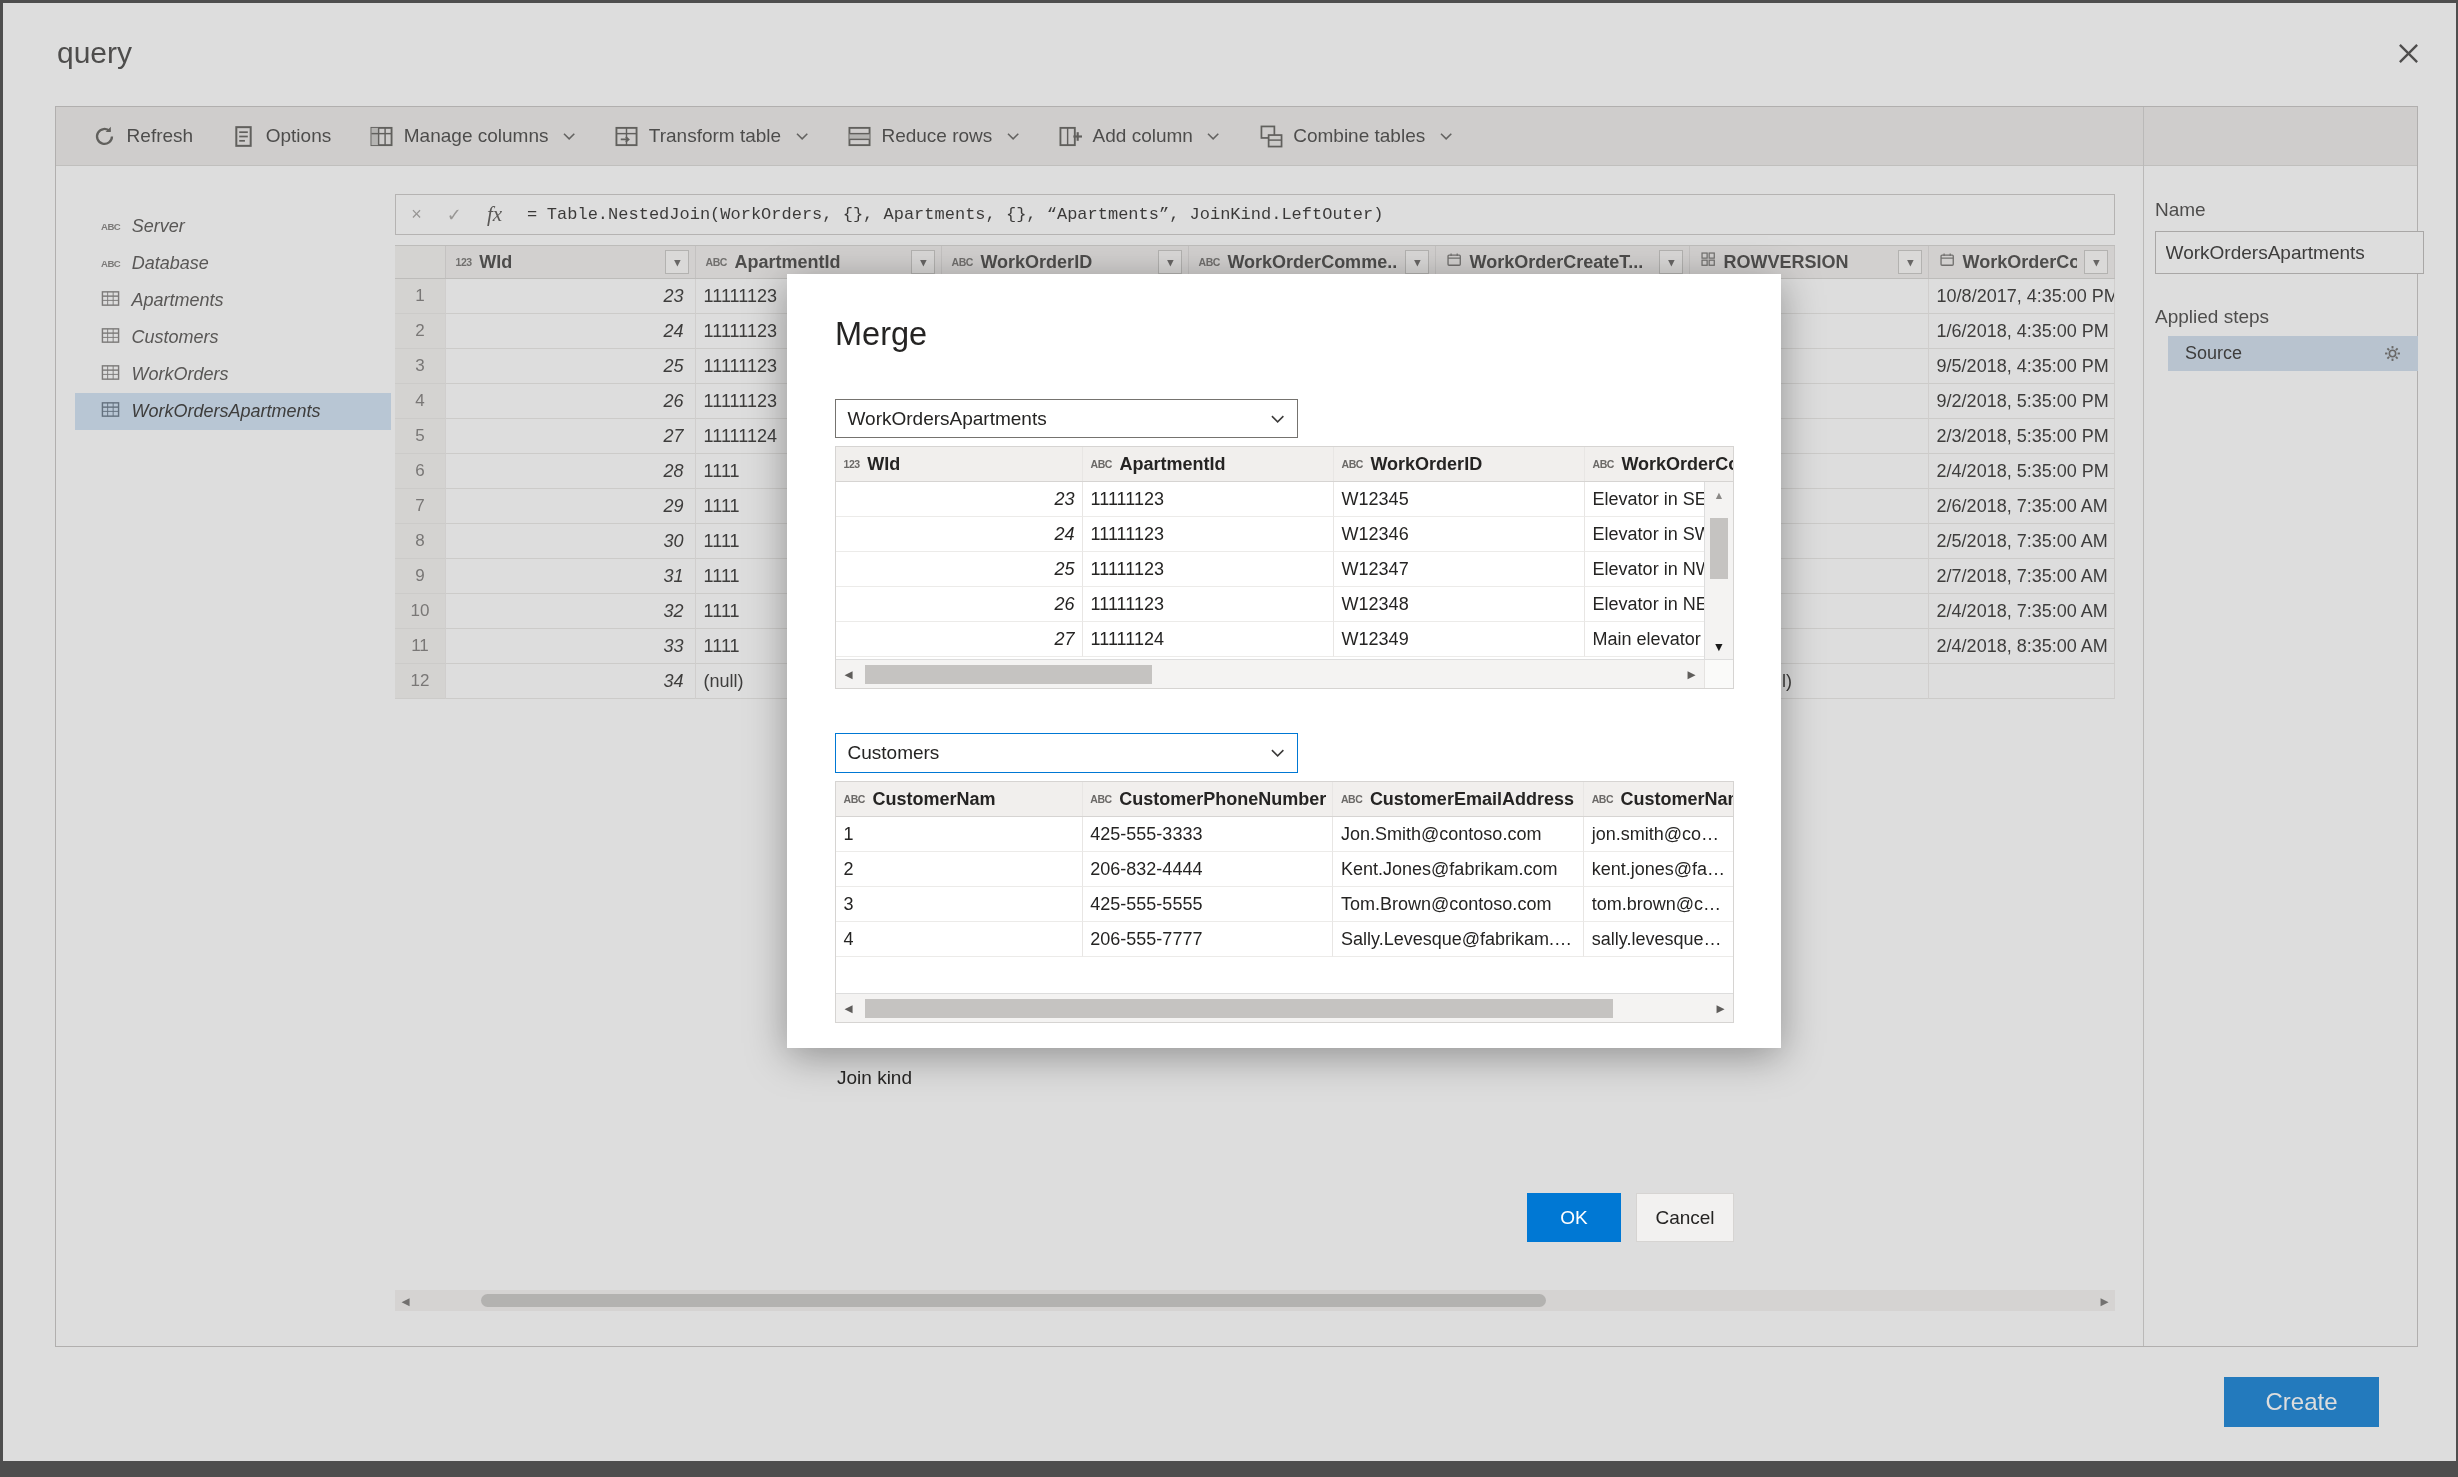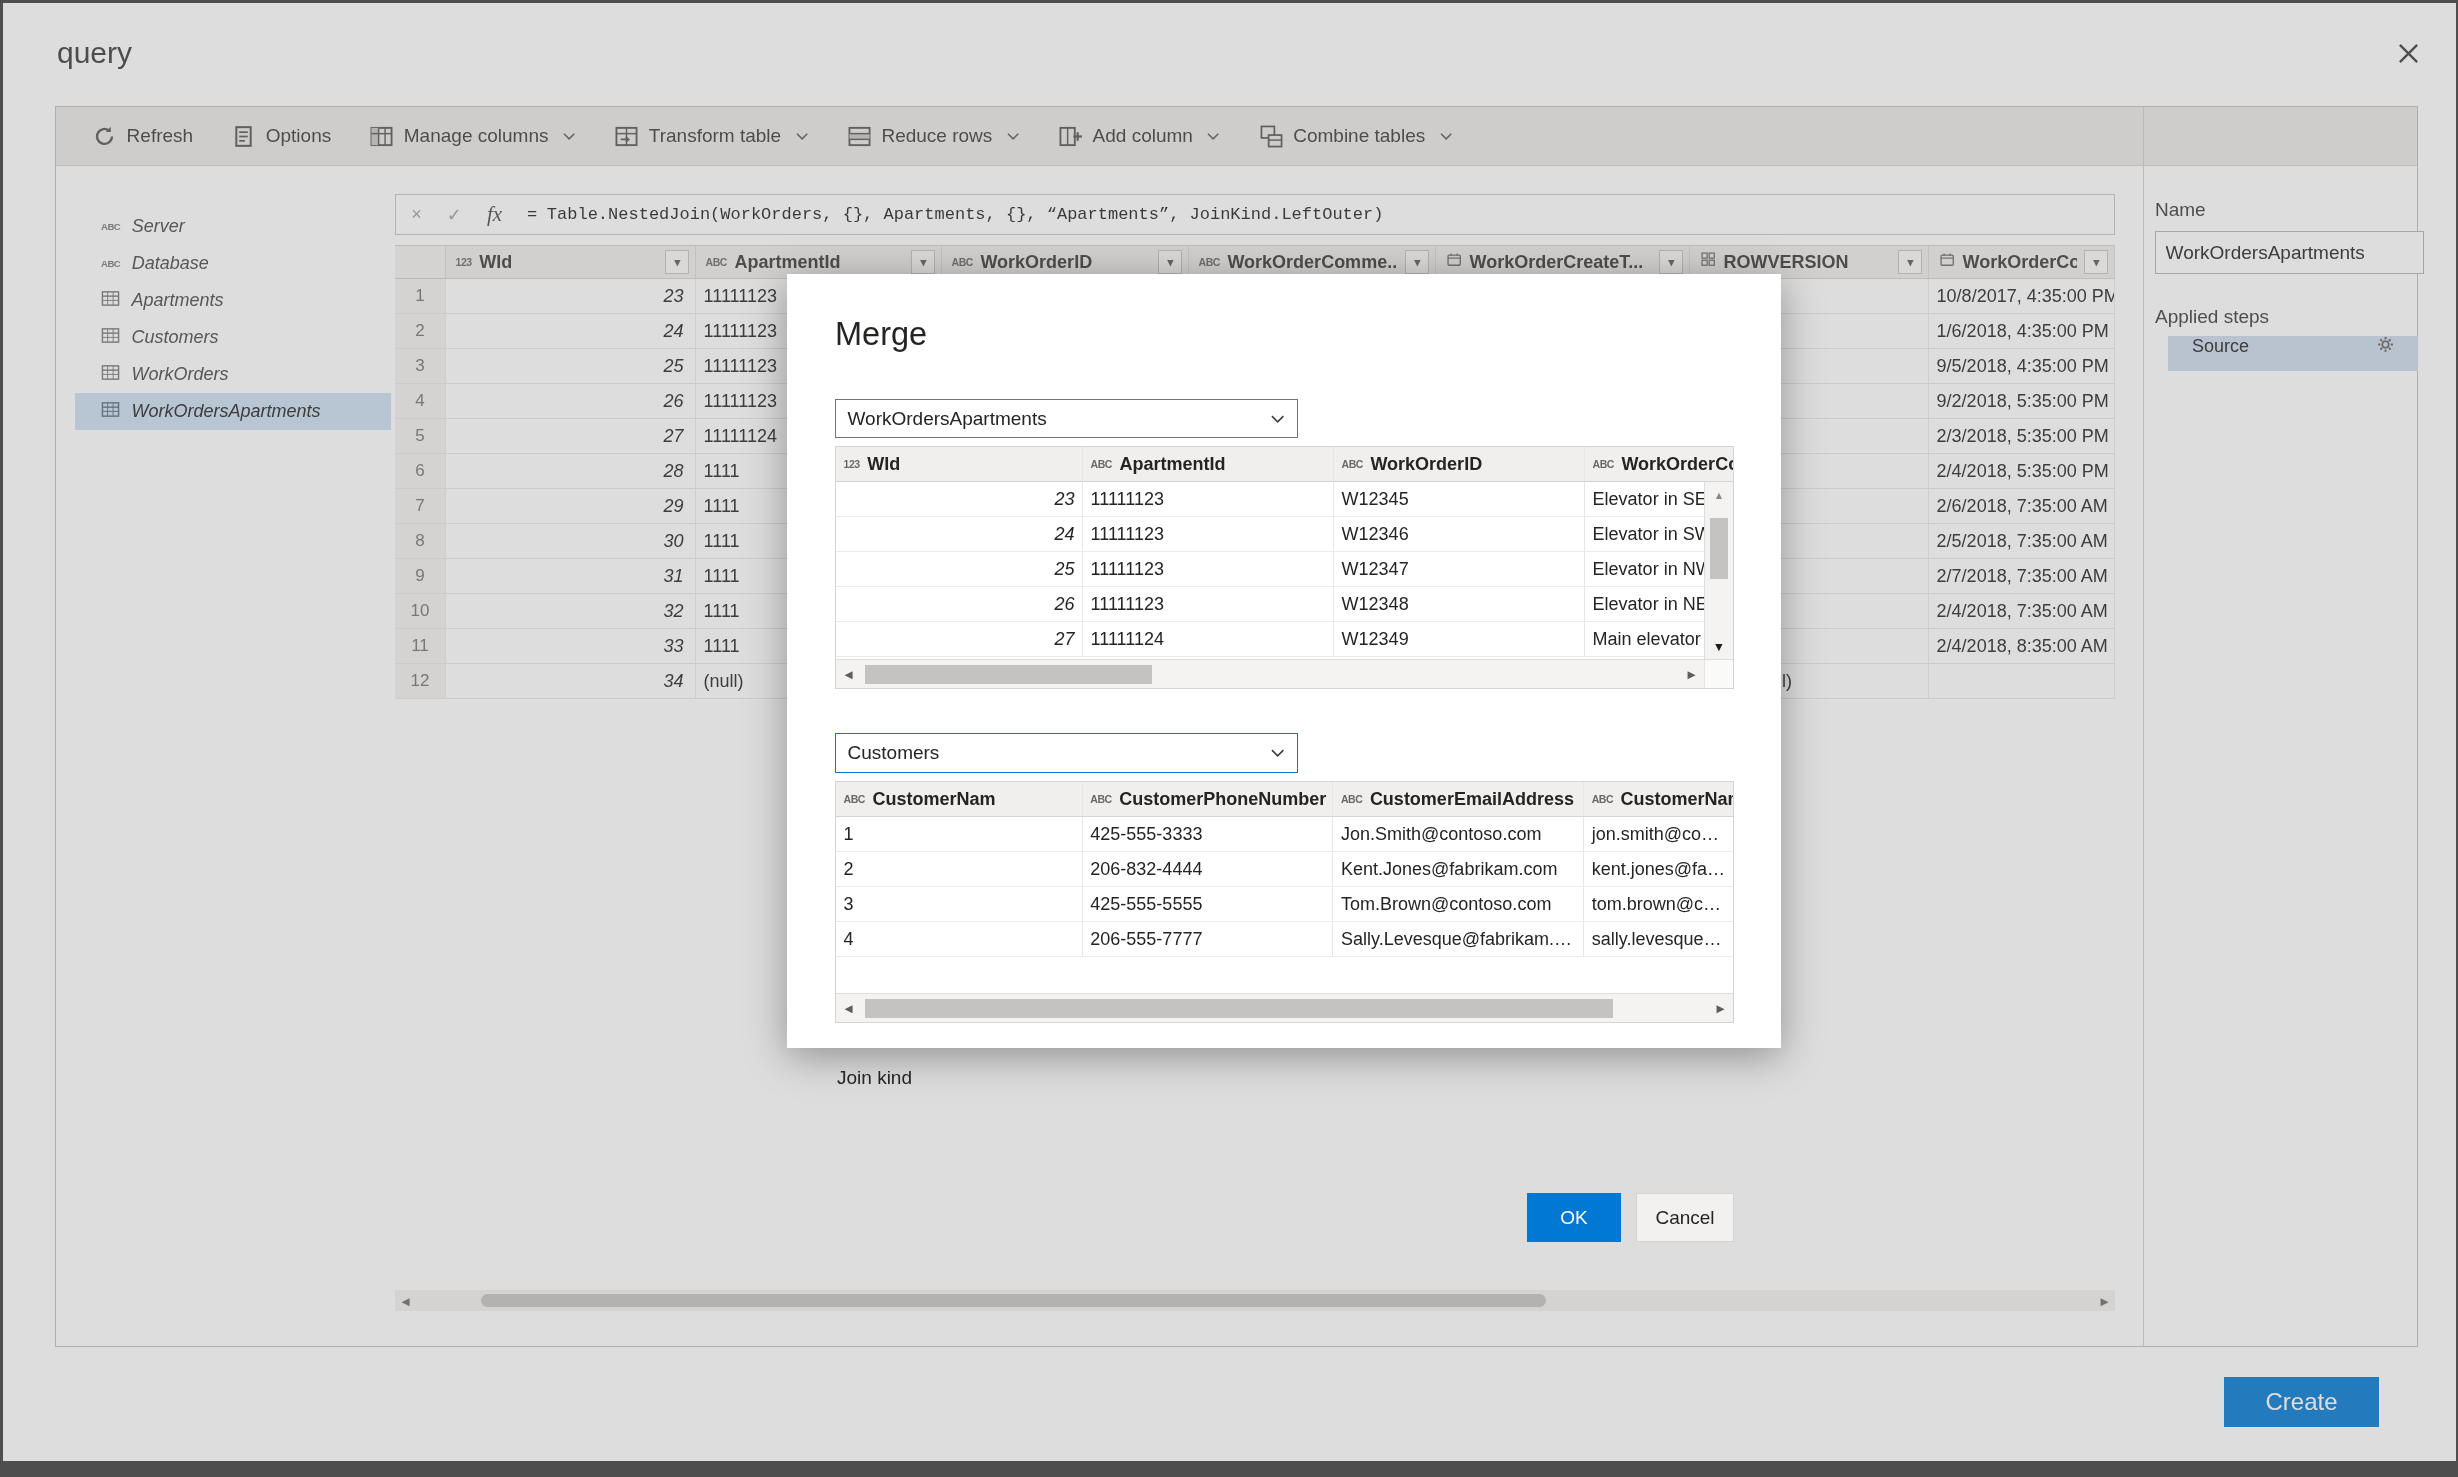--- a/index.html
+++ b/index.html
@@ -64,21 +64,21 @@
   .g-hthumb { position:absolute; left:86px; top:3.8px; width:1065px; height:13.4px; background:#c6c4c2; border-radius:6.7px; }
   .sb-arrow { position:absolute; top:0; bottom:0; width:21px; display:flex; align-items:center;
               justify-content:center; font-size:10.5px; color:#6e6c6a; cursor:pointer; }
 
   
   .v-divider { position:absolute; left:2087px; top:0; bottom:0; width:1px; background:#d0cecc; }
   .rp-label { position:absolute; left:2099px; font-size:19px; color:#3b3a39; }
   .name-input { position:absolute; left:2099px; top:124px; width:269px; height:43px; border:1px solid #b8b6b4;
                 font-size:19px; color:#252423; padding:0 9.6px; font-family:"Liberation Sans",sans-serif; background:#fff; }
   .step-row { position:absolute; left:2112px; top:229px; width:250px; height:35px; background:#ccdcec;
-              display:flex; padding:0 24px; font-size:18px; color:#252423; cursor:pointer; }
+              display:flex; align-items:center; padding:0 17px; font-size:18px; color:#252423; cursor:pointer; }
   .step-gear { margin-left:auto; display:flex; }
 
   
   .create-btn { position:absolute; left:2221px; top:1374px; width:155px; height:50px; background:#0078d4;
                 color:#fff; font-size:24px; border:none; display:flex; align-items:center; justify-content:center; cursor:pointer; }
 
   
   .scrim { position:absolute; inset:0; background:rgba(128,128,128,0.27); z-index:40; }
   .modal { position:absolute; left:784px; top:271px; width:994px; height:774px; background:#fff; z-index:50;
            box-shadow:0 7.6px 38px rgba(0,0,0,0.35); }

